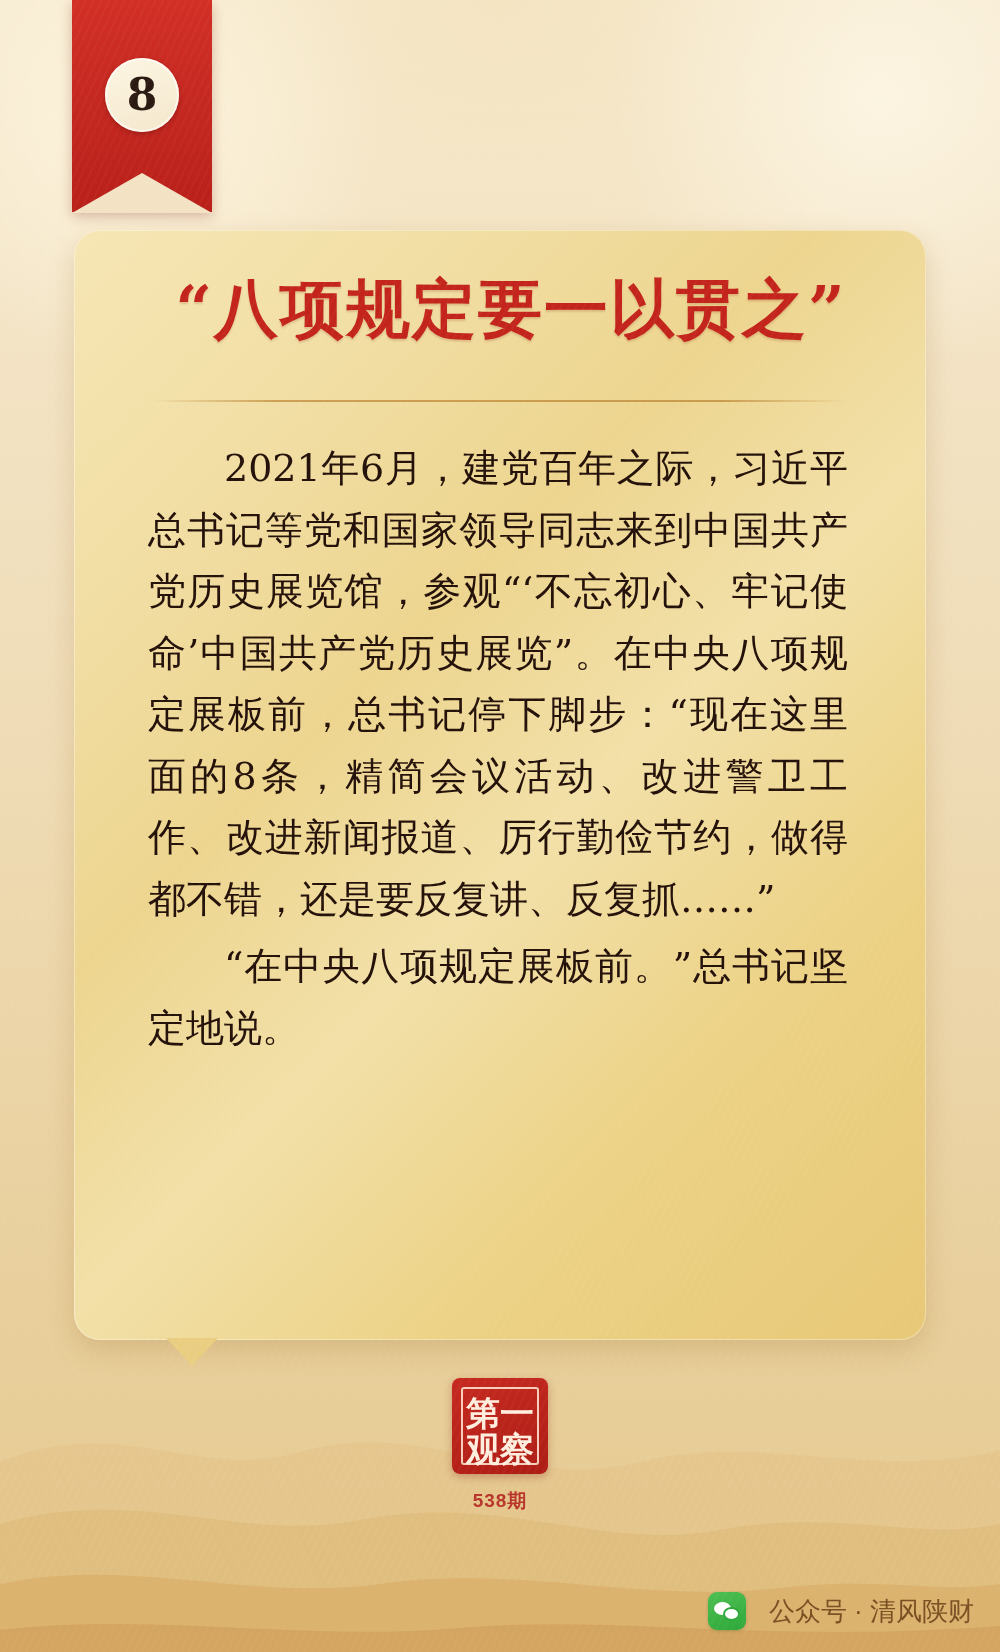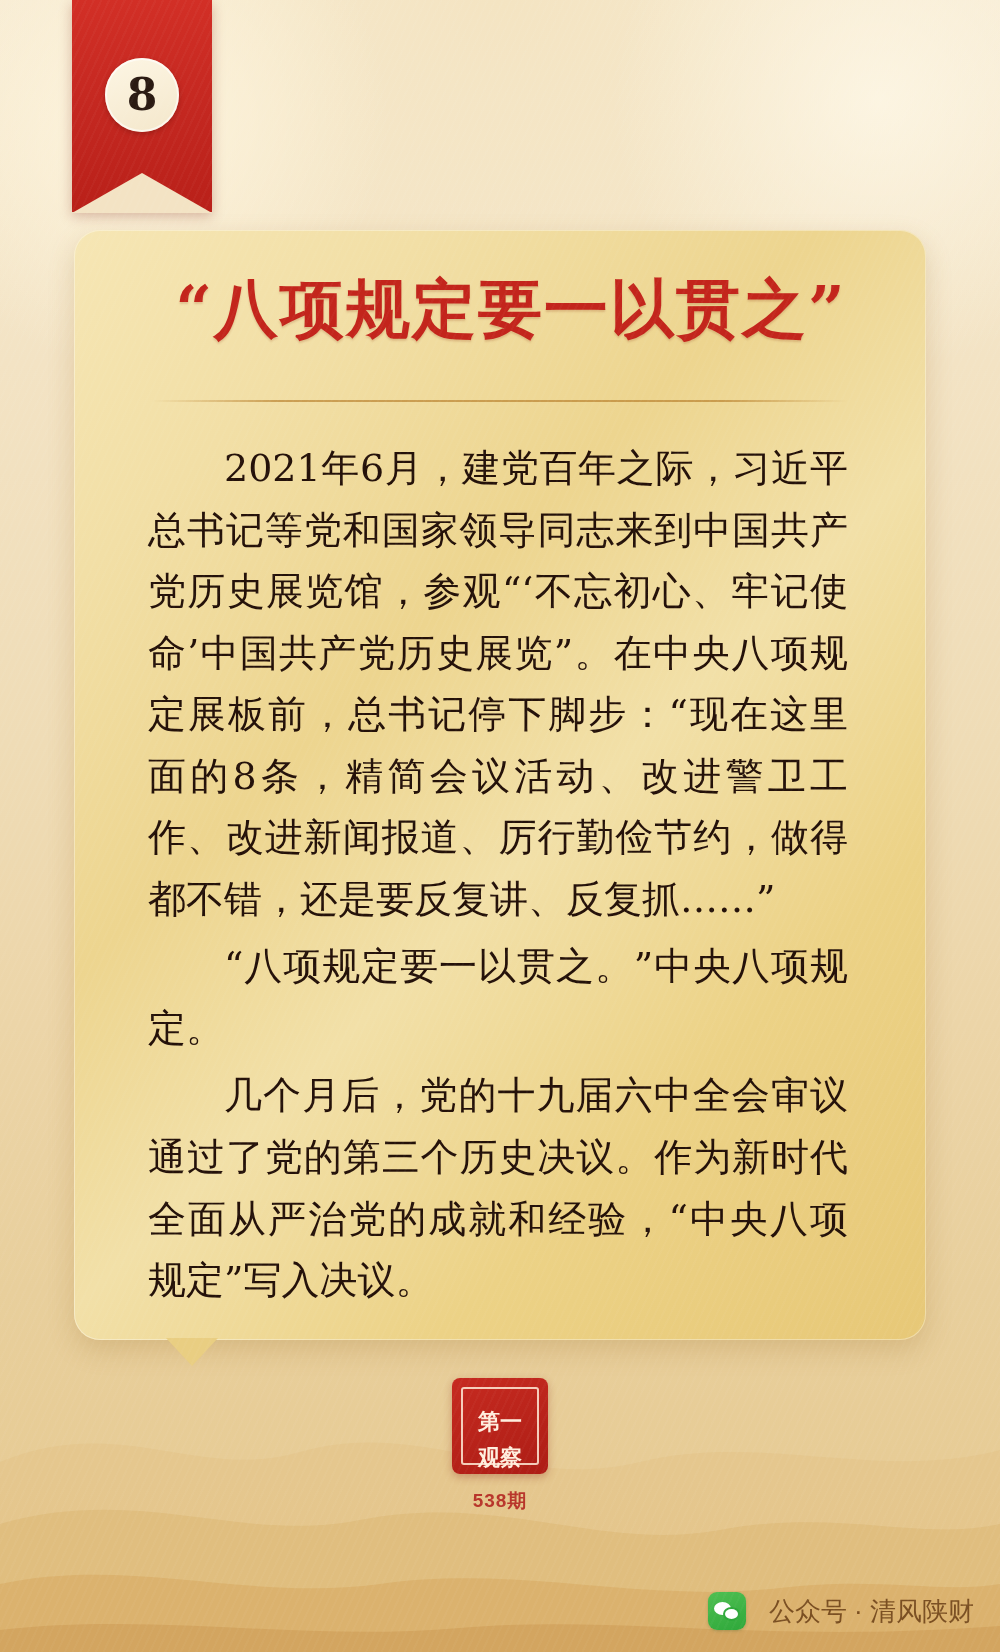--- a/index.html
+++ b/index.html
@@ -173,24 +173,24 @@
     position: relative;
   }
   .seal-inner {
     position: absolute;
     inset: 9px;
     border: 2px solid rgba(255,235,215,0.85);
     border-radius: 3px;
     color: #ffeede;
     font-family: "DejaVu Serif", "Liberation Serif", serif;
     font-weight: 700;
-    font-size: 22px;
+    font-size: 34px;
     line-height: 36px;
     letter-spacing: 0;
-    padding-top: 14px;
+    padding-top: 6px;
     box-sizing: border-box;
   }
   .seal-inner span { display: block; }
   .issue {
     margin-top: 10px;
     color: #b8352a;
     font-family: "Liberation Sans", sans-serif;
     font-size: 19px;
     font-weight: 700;
     letter-spacing: 1px;
@@ -261,22 +261,21 @@
 
   <div class="ribbon">
     <div class="ribbon-badge">8</div>
   </div>
 
   <div class="card">
     <div class="card-title">“八项规定要一以贯之”</div>
     <div class="title-rule"></div>
     <div class="body-text">
       <p>2021年6月，建党百年之际，习近平总书记等党和国家领导同志来到中国共产党历史展览馆，参观“‘不忘初心、牢记使命’中国共产党历史展览”。在中央八项规定展板前，总书记停下脚步：“现在这里面的8条，精简会议活动、改进警卫工作、改进新闻报道、厉行勤俭节约，做得都不错，还是要反复讲、反复抓……”</p>
-      <p>“八项规定要一以贯之。”中央八项规定。</p>
-      <p>几个月后，党的十九届六中全会审议通过了党的第三个历史决议。作为新时代全面从严治党的成就和经验，“中央八项规定”写入决议。</p>
+      <p>“在中央八项规定展板前。”总书记坚定地说。</p>
     </div>
   </div>
 
   <div class="seal-wrap">
     <div class="seal">
       <div class="seal-inner">
         <span>第一</span>
         <span>观察</span>
       </div>
     </div>

